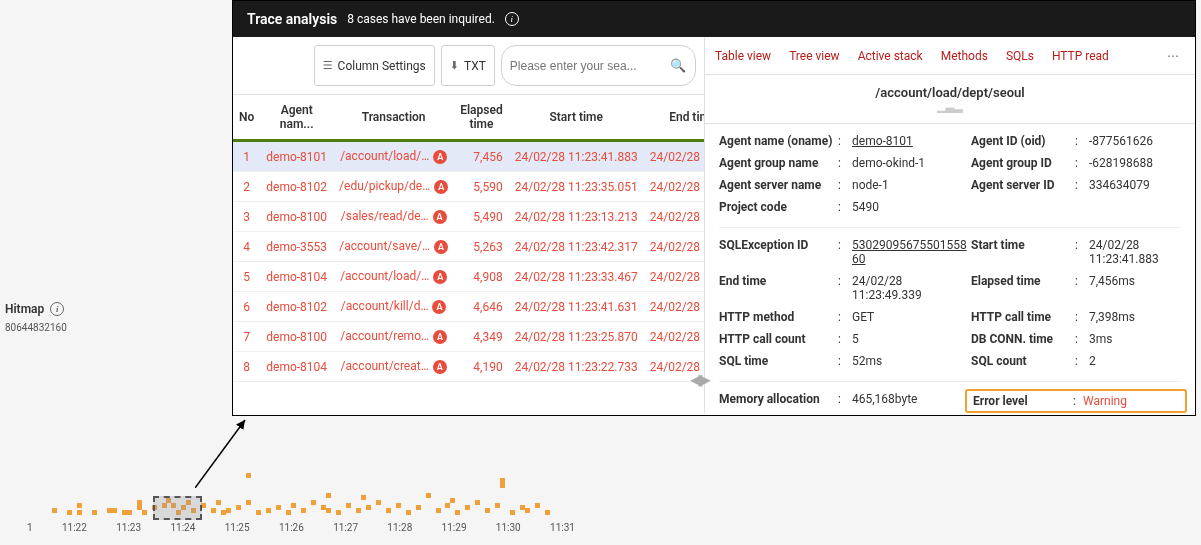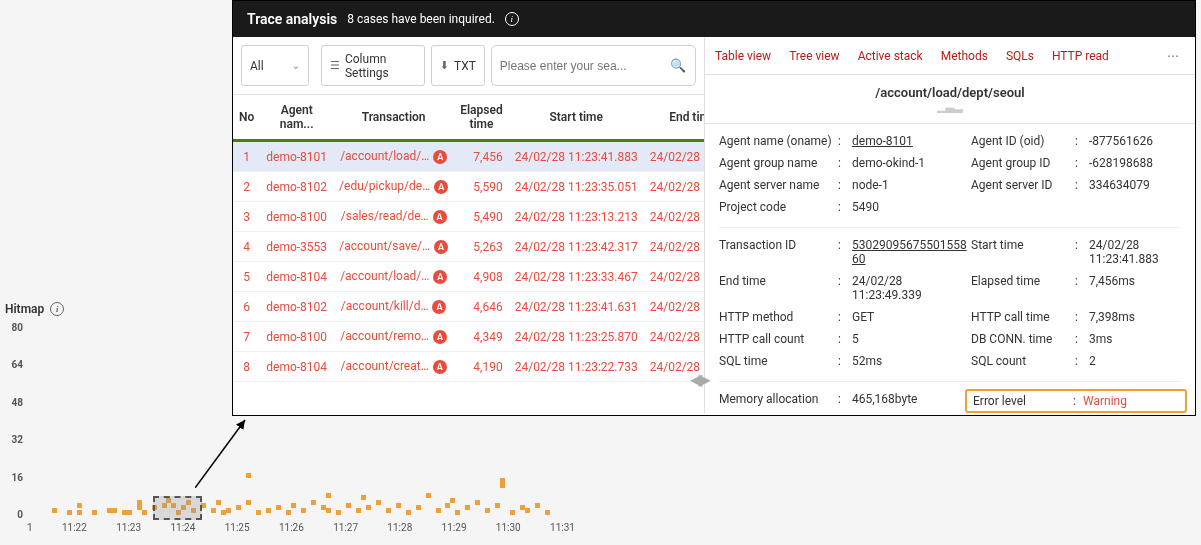--- a/index.html
+++ b/index.html
@@ -14,21 +14,21 @@
 
 .panel-body { display: flex; height: calc(100% - 38px); }
 
 
 .left { width: 472px; border-right: 1px solid #e0e0e0; display: flex; flex-direction: column; }
 .toolbar { display: flex; gap: 6px; padding: 8px; border-bottom: 1px solid #e0e0e0; }
 .tool-select { border: 1px solid #d0d0d0; border-radius: 3px; padding: 5px 8px; display: flex; align-items: center; gap: 28px; font-size: 12px; cursor: pointer; }
 .chev { font-size: 10px; color: #888; }
 .tool-btn { border: 1px solid #d0d0d0; border-radius: 3px; padding: 5px 8px; display: flex; align-items: center; gap: 5px; font-size: 12px; cursor: pointer; background: #fff; }
 .tool-btn .icon { font-size: 11px; color: #666; }
-.search-box { flex: 1; border: 1px solid #d0d0d0; border-radius: 5px; padding: 12px 8px; display: flex; align-items: center; gap: 16px; }
+.search-box { flex: 1; border: 1px solid #d0d0d0; border-radius: 15px; padding: 12px 8px; display: flex; align-items: center; gap: 6px; }
 .search-box input { border: none; outline: none; flex: 1; font-size: 12px; color: #888; }
 .search-box .icon { color: #888; font-size: 13px; }
 
 .table-wrap { flex: 1; overflow: hidden; }
 table { width: 100%; border-collapse: collapse; font-size: 12px; }
 th { text-align: center; font-weight: 600; padding: 8px 6px; border-bottom: 3px solid #4d7c0f; color: #333; }
 td { text-align: center; padding: 7px 6px; border-bottom: 1px solid #f0f0f0; white-space: nowrap; overflow: hidden; text-overflow: ellipsis; }
 td.left-a { text-align: center; }
 td.right-a { text-align: right; }
 tr.sel td { background: #e3e9f7; }
@@ -40,33 +40,33 @@
 .tabs { display: flex; border-bottom: 1px solid #e0e0e0; padding: 0 10px; gap: 18px; align-items: center; height: 38px; }
 .tab { font-size: 12px; padding: 10px 0; cursor: pointer; color: #b91c1c; }
 .tab.active { color: #2d7df6; border-bottom: 2px solid #2d7df6; margin-bottom: -1px; }
 .dots { margin-left: auto; padding-right: 6px; color: #666; }
 
 .txn-path { padding: 10px 14px; border-bottom: 1px solid #e0e0e0; display: flex; justify-content: space-between; align-items: center; font-weight: 600; font-size: 13px; flex-direction: column; }
 .bar-icon { color: #ccc; font-size: 11px; }
 
 .details { padding: 10px 14px; overflow: auto; flex: 1; font-size: 12px; }
 .detail-grid { display: grid; grid-template-columns: 115px 10px 115px 100px 10px 1fr; row-gap: 8px; column-gap: 4px; align-items: start; }
-.lbl { font-weight: 400; color: #333; }
+.lbl { font-weight: 700; color: #333; }
 .colon { color: #333; }
 .val { color: #333; word-break: break-word; }
 .val.link { text-decoration: underline; }
 .val.red { color: #e74c3c; }
 .spacer { grid-column: 1 / -1; height: 4px; border-bottom: 1px solid #eee; margin: 2px 0; }
 .highlight-wrap { grid-column: 4 / 7; display: grid; grid-template-columns: 100px 10px 1fr; border: 2px solid #f0a030; border-radius: 3px; padding: 3px 6px; margin: -3px -6px; }
 
 
 .hitmap { position: absolute; left: 5px; top: 302px; width: 570px; height: 238px; }
 .hm-title { display: flex; align-items: center; gap: 6px; font-weight: 600; font-size: 12px; margin-bottom: 6px; }
 .hm-chart { position: relative; width: 100%; height: 216px; }
-.hm-yaxis { position: absolute; left: 0; top: 0; bottom: 18px; width: 18px; display: flex; flex-direction: column; justify-content: space-between; text-align: right; font-size: 10px; color: #555; font-weight: bold; }
+.hm-yaxis { position: absolute; left: 0; top: 0; bottom: 18px; width: 18px; display: flex; flex-direction: row; justify-content: space-between; text-align: right; font-size: 10px; color: #555; }
 .hm-plot { position: absolute; left: 22px; right: 0; top: 0; bottom: 18px; }
 .hm-xaxis { position: absolute; left: 22px; right: 0; bottom: 0; height: 16px; display: flex; justify-content: space-between; font-size: 10px; color: #555; }
 .dot { position: absolute; width: 5px; height: 5px; background: #f0a038; }
 .hm-sel { position: absolute; border: 2px dashed #555; background: rgba(150,150,150,0.3); }
 
 .arrow-line { position: absolute; left: 195px; top: 418px; width: 55px; height: 70px; pointer-events: none; }
 
 .split-icon { position: absolute; left: 690px; top: 370px; color: #aaa; font-size: 16px; letter-spacing: -4px; }
 </style>
 </head>
@@ -75,24 +75,20 @@
 <div class="panel">
   <div class="panel-header">
     <span class="title">Trace analysis</span>
     <span class="subtitle">8 cases have been inquired.</span>
     <span class="info-icon">i</span>
   </div>
   <div class="panel-body">
 
     <div class="left">
       <div class="toolbar">
-        <div class="tool-select">
-          <span>All</span>
-          <span class="chev">⌄</span>
-        </div>
         <div style="flex:1"></div>
         <div class="tool-btn">
           <span class="icon">☰</span>
           <span>Column Settings</span>
         </div>
         <div class="tool-btn">
           <span class="icon">⬇</span>
           <span>TXT</span>
         </div>
         <div class="search-box">
@@ -221,21 +217,21 @@
 
           <span class="lbl">Project code</span>
             <span class="colon">:</span>
             <span class="val">5490</span>
           <span></span>
             <span></span>
             <span></span>
 
           <div class="spacer"></div>
 
-          <span class="lbl">Transaction ID</span>
+          <span class="lbl">SQLException ID</span>
             <span class="colon">:</span>
             <span class="val link">5302909567550155860</span>
           <span class="lbl">Start time</span>
             <span class="colon">:</span>
             <span class="val">24/02/28 11:23:41.883</span>
 
           <span class="lbl">End time</span>
             <span class="colon">:</span>
             <span class="val">24/02/28 11:23:49.339</span>
           <span class="lbl">Elapsed time</span>

